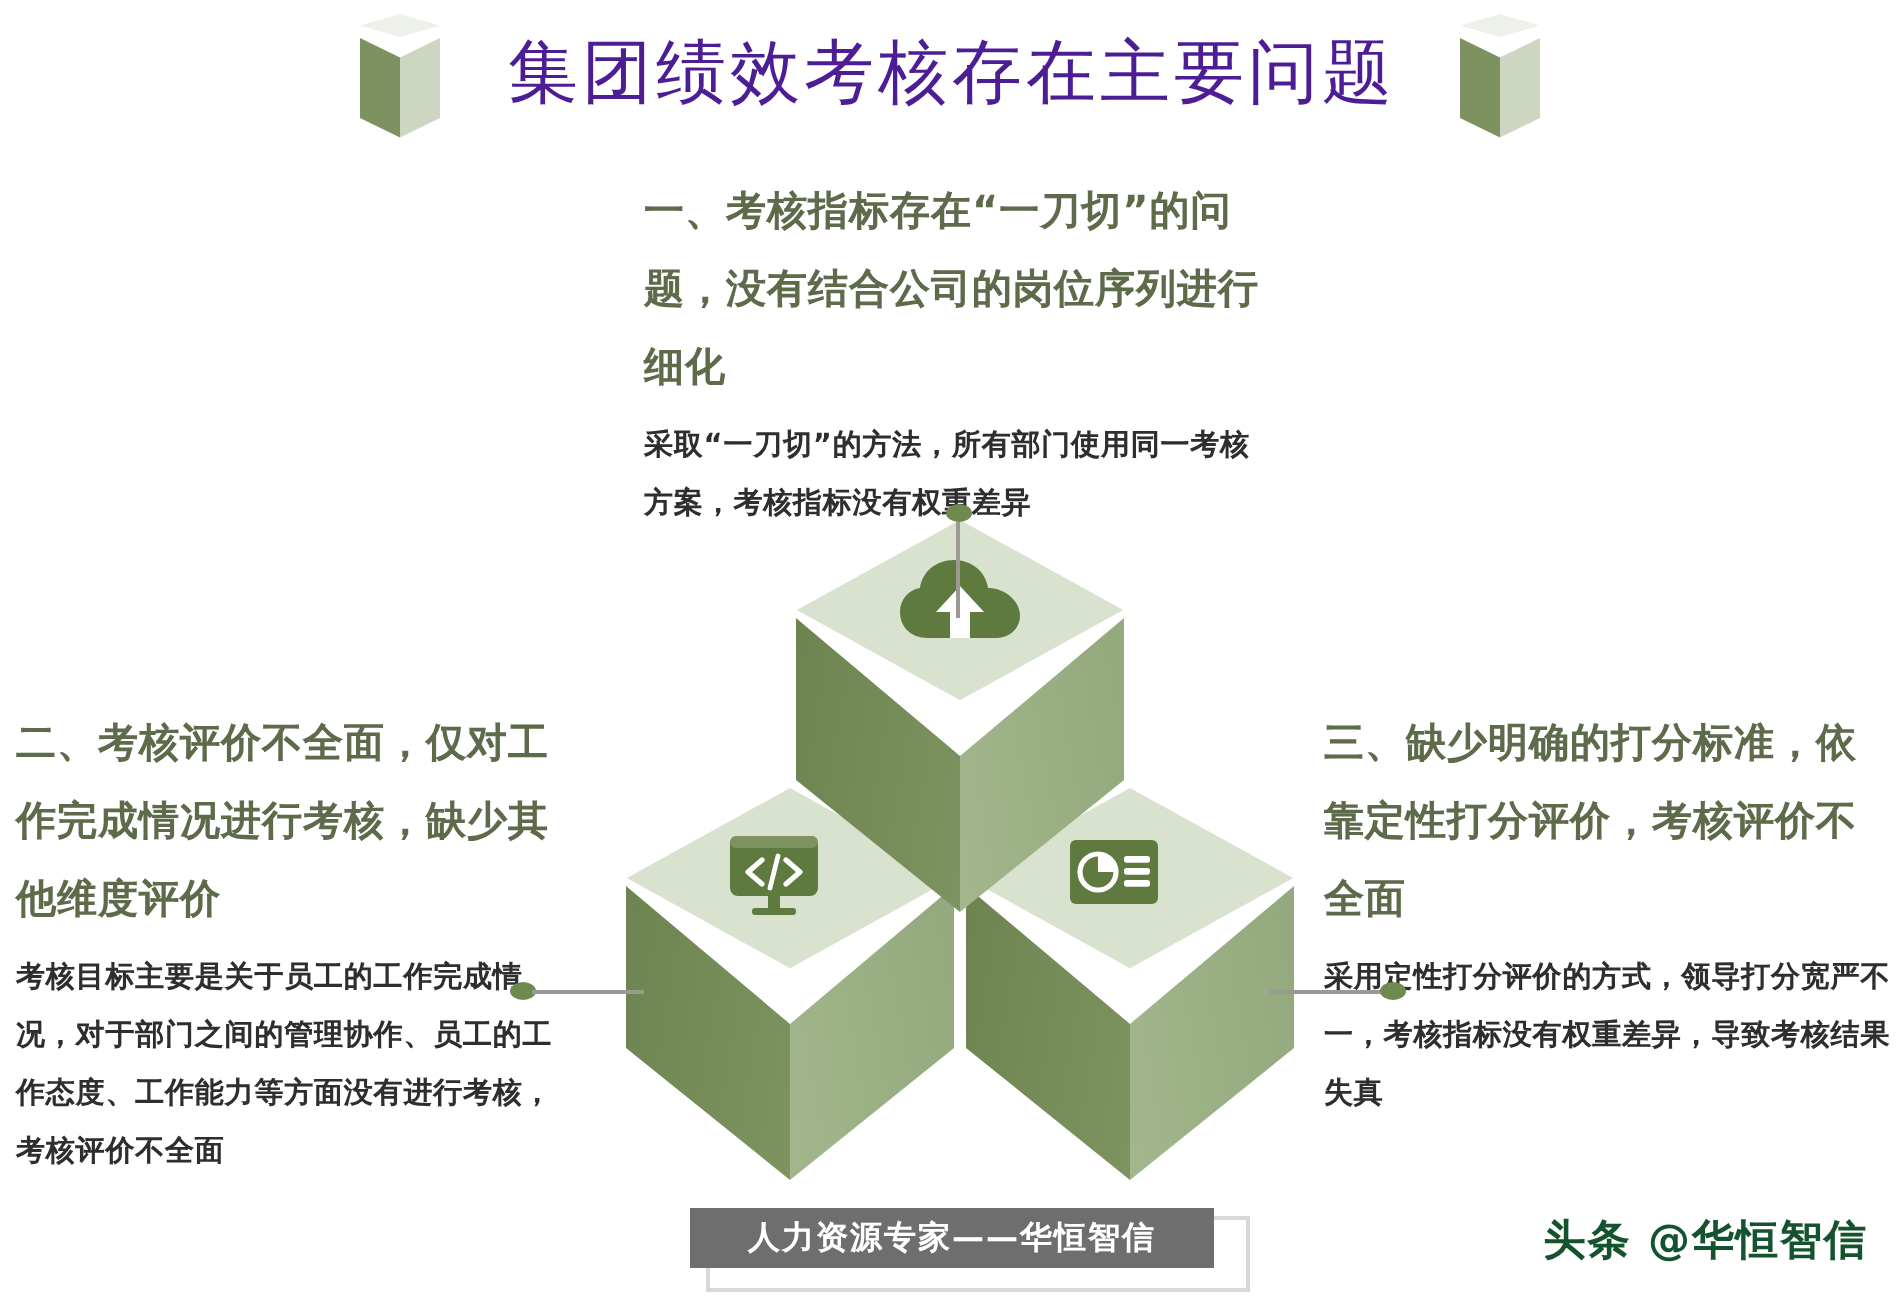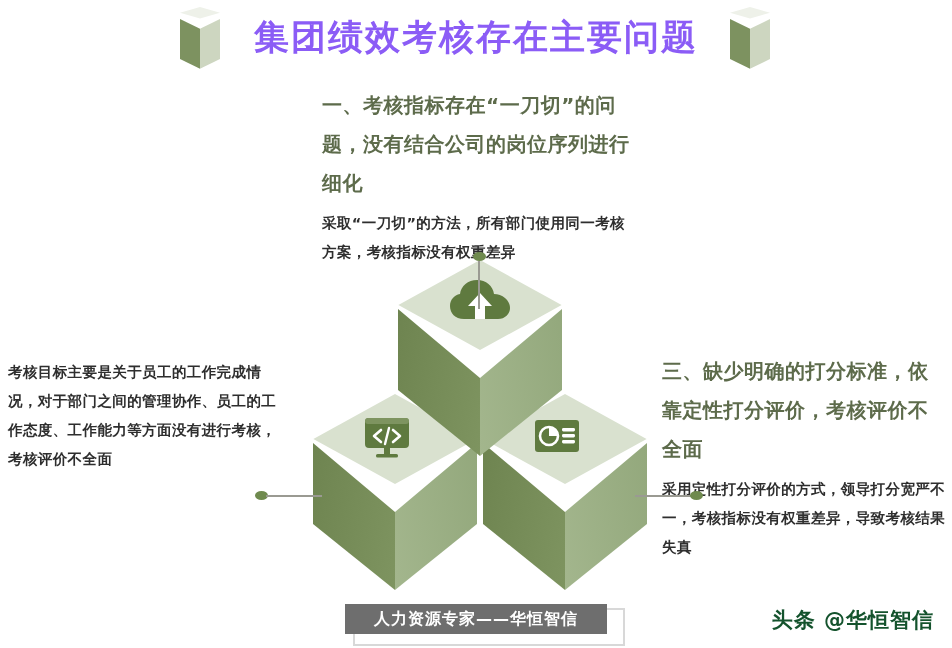--- a/index.html
+++ b/index.html
@@ -22,23 +22,23 @@
     left: 0; top: 4px;
     width: 952px;
     height: 66px;
     display: flex;
     align-items: center;
     justify-content: center;
     gap: 26px;
   }
   .title-text {
     font-size: 35px;
-    font-weight: 700;
+    font-weight: 400;
     letter-spacing: 2px;
-    color: #8b5cf6;
+    color: #4c1d95;
     white-space: nowrap;
     line-height: 1;
   }
 
   
   .mini-cube { position: relative; width: 54px; height: 60px; flex: 0 0 auto; }
   .mini-cube .mc-left {
     position: absolute; left: 6px; top: 12px;
     width: 20px; height: 40px;
     background: #7d9260;
@@ -210,20 +210,21 @@
     <span class="mc-cap"></span>
   </span>
 </div>
 
 <div class="block" id="block-top">
   <div class="head">一、考核指标存在“一刀切”的问题，没有结合公司的岗位序列进行细化</div>
   <div class="body">采取“一刀切”的方法，所有部门使用同一考核方案，考核指标没有权重差异</div>
 </div>
 
 <div class="block" id="block-left">
+  <div class="head">二、考核评价不全面，仅对工作完成情况进行考核，缺少其他维度评价</div>
   <div class="body">考核目标主要是关于员工的工作完成情况，对于部门之间的管理协作、员工的工作态度、工作能力等方面没有进行考核，考核评价不全面</div>
 </div>
 
 <div class="block" id="block-right">
   <div class="head">三、缺少明确的打分标准，依靠定性打分评价，考核评价不全面</div>
   <div class="body">采用定性打分评价的方式，领导打分宽严不一，考核指标没有权重差异，导致考核结果失真</div>
 </div>
 
 <div id="graphic">
 

